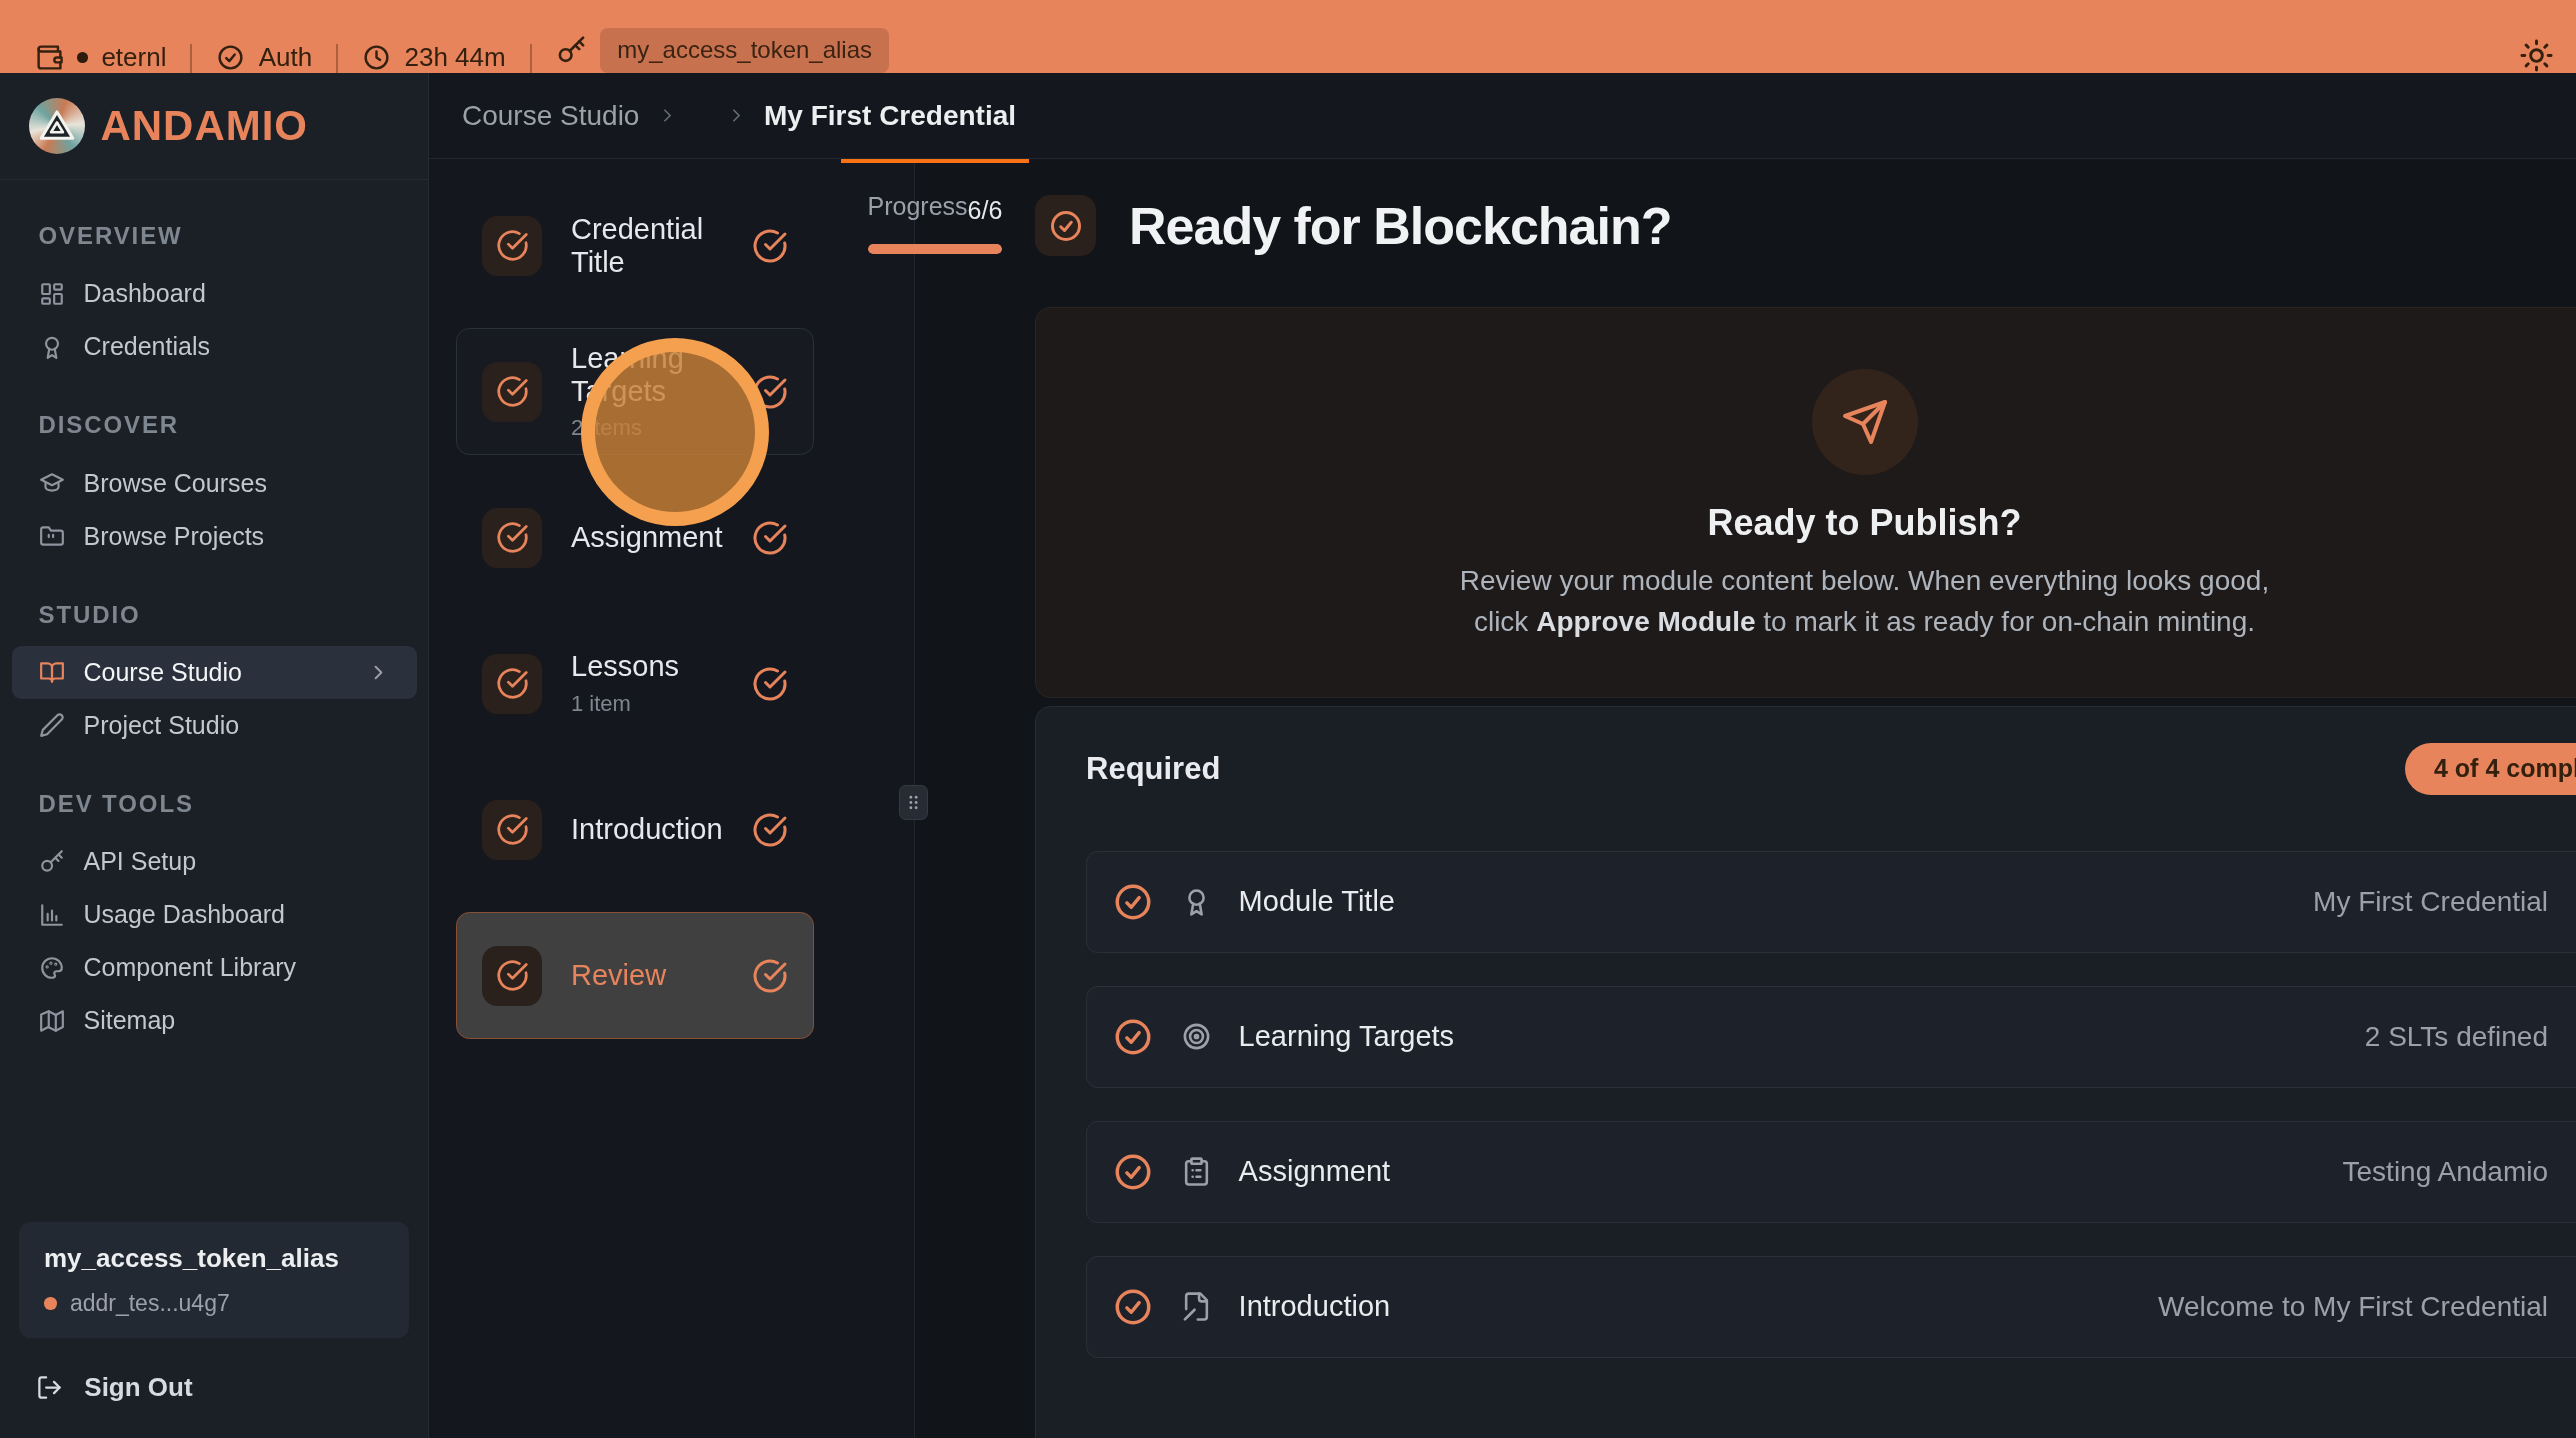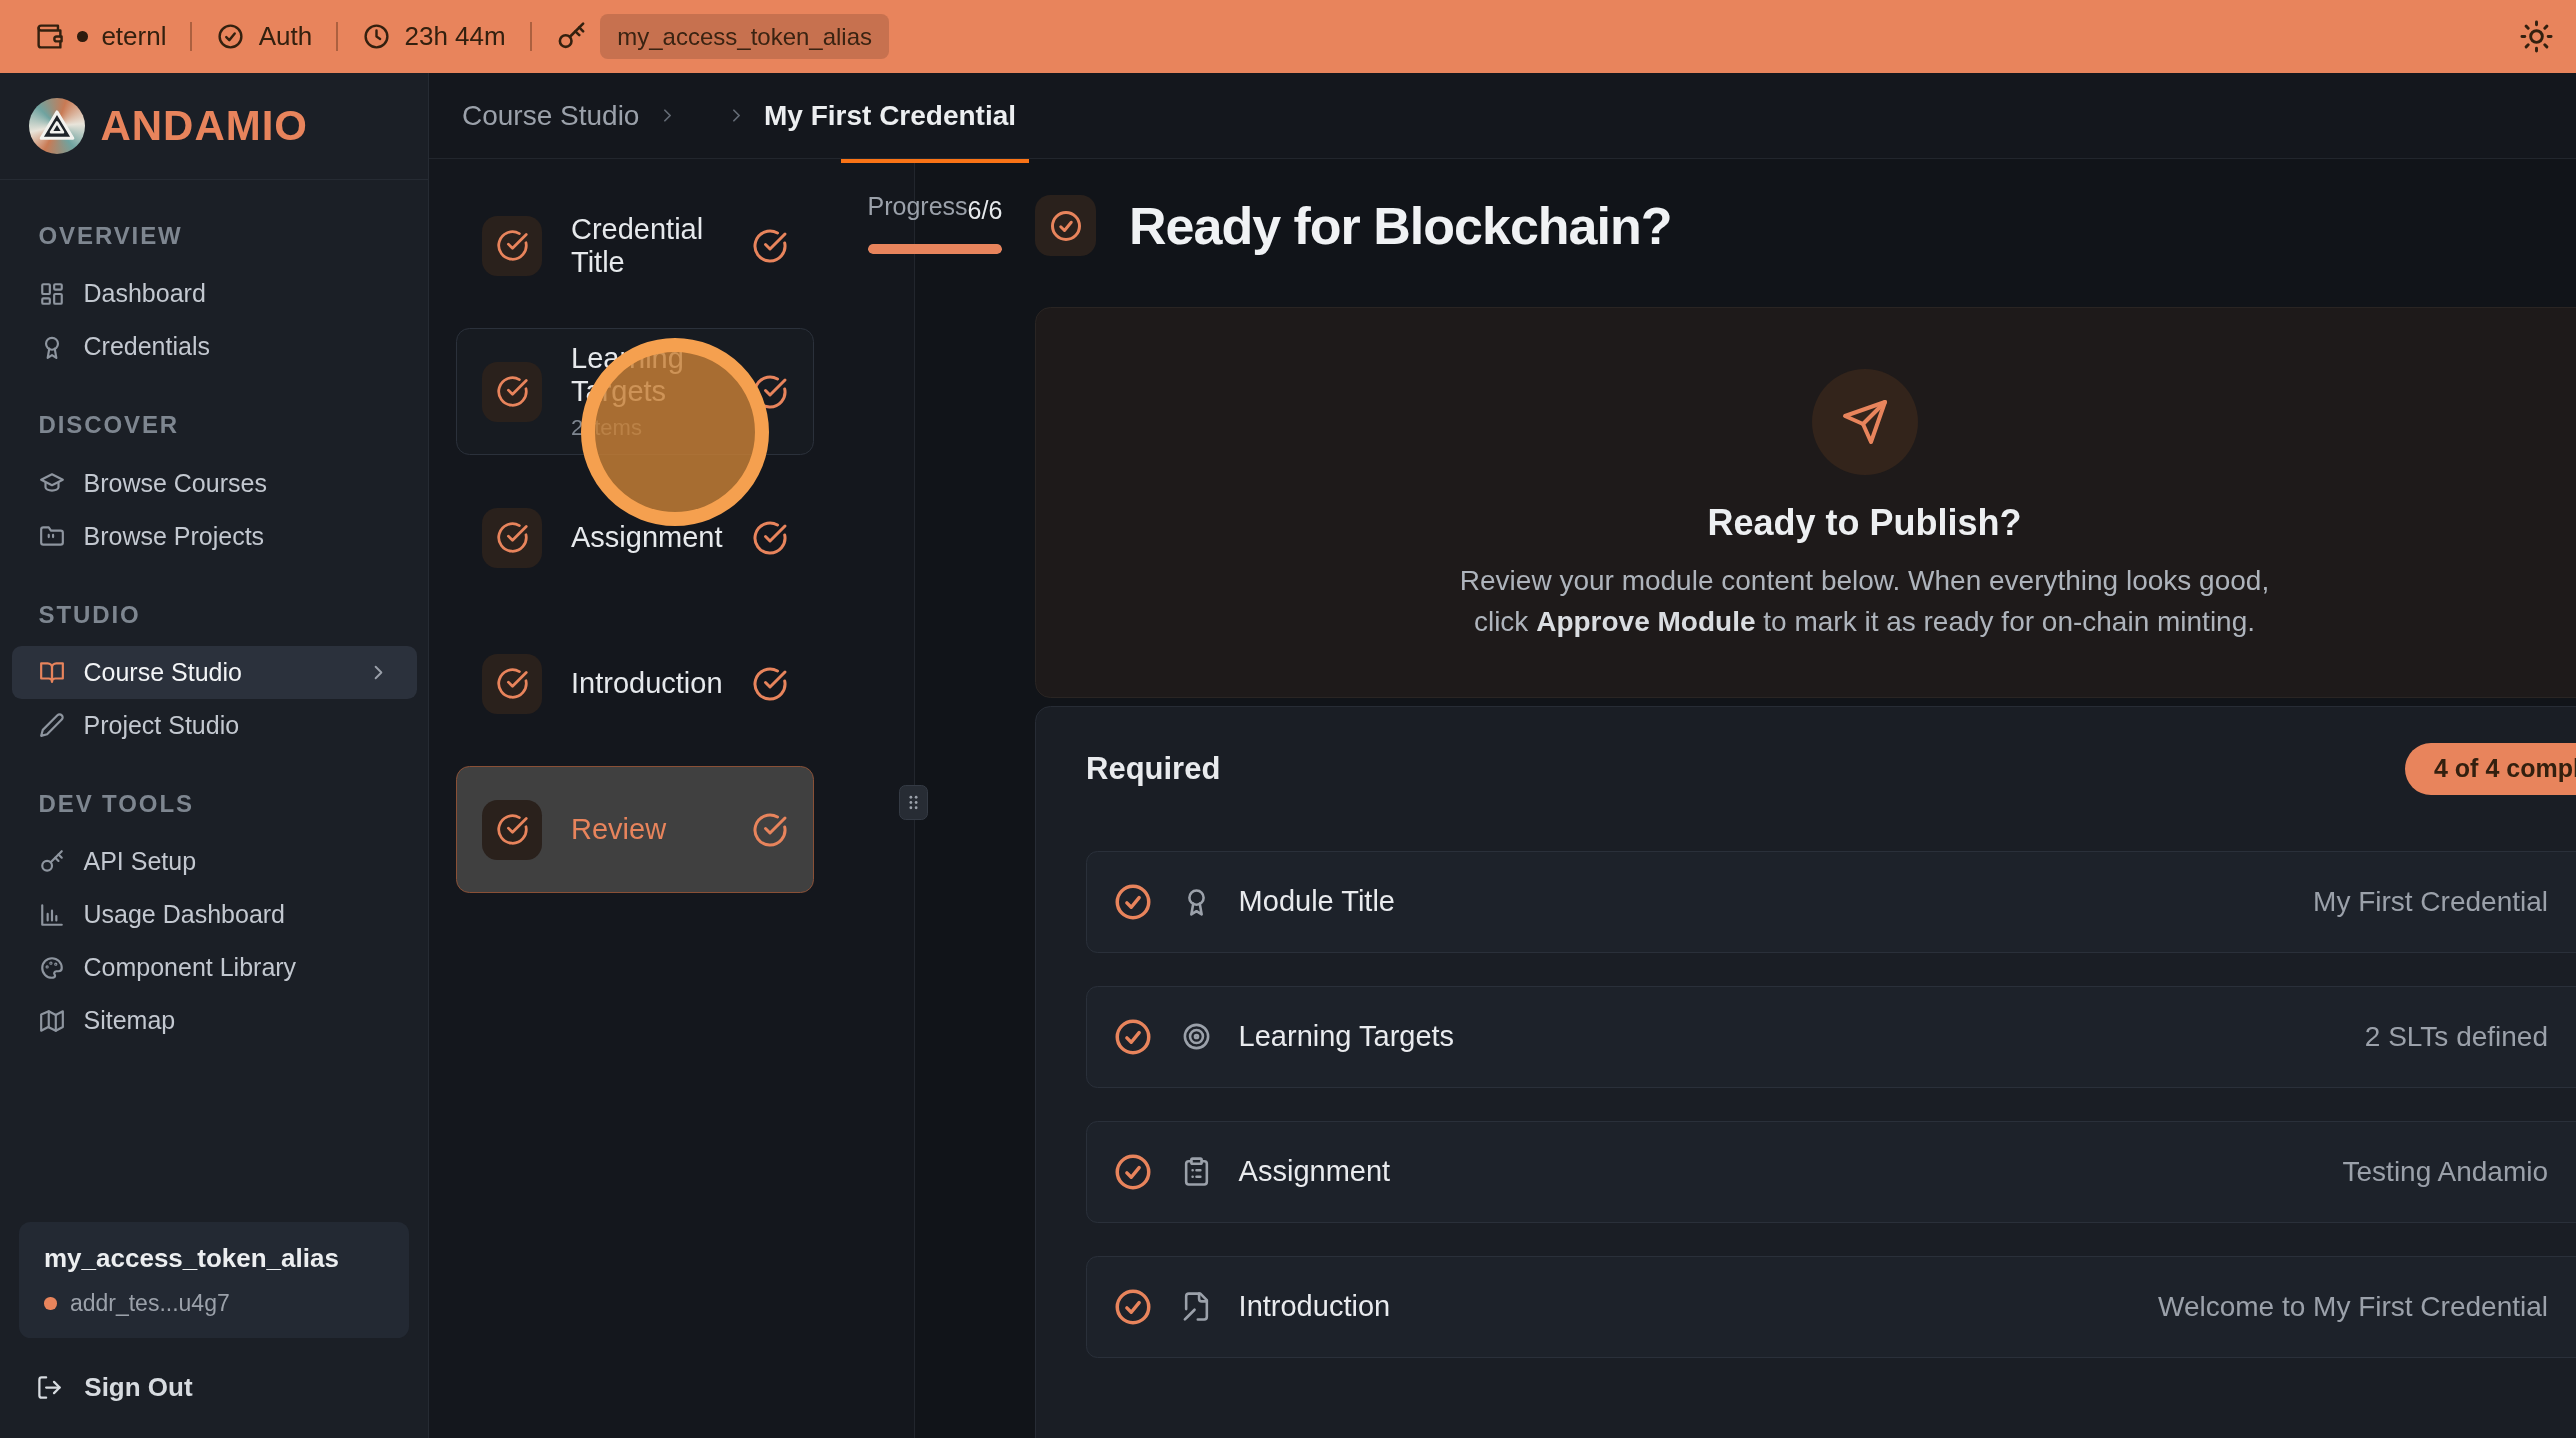--- a/index.html
+++ b/index.html
@@ -8,21 +8,21 @@
     font-family:"Liberation Sans", sans-serif;
     background:#111419; color:#ECEEF0;
     position:relative;
   }
   svg { display:block; }
   .ic { stroke:currentColor; fill:none; stroke-width:2; stroke-linecap:round; stroke-linejoin:round; }
 
   
   .topbar {
     height:73px; background:#E8845C; color:#33200F;
-    display:flex; align-items:center; padding:0 35px; gap:24px;
+    display:flex; align-items:flex-end; padding:0 35px; gap:24px;
     position:relative; z-index:40;
   }
   .topbar .grp { display:flex; align-items:center; gap:13.4px; font-size:26px; font-weight:500; }
   .topbar .sep { width:1.9px; height:29px; background:rgba(60,30,10,.35); }
   .dot8 { width:10.6px; height:10.6px; border-radius:50%; background:#2E1B0D; }
   .token-pill {
     background:rgba(0,0,0,.14); border-radius:7.7px; padding:8.6px 17.3px;
     font-size:24px; font-weight:500; color:#3A2312;
   }
   .topbar .spacer { flex:1; }
@@ -480,20 +480,34 @@
               </div>
             <div class="step-texts">
               <span class="step-label">Assignment</span>
 
             </div>
             <svg class="step-check" width="36" height="36" viewBox="0 0 38 38">
                 <use href="#i-check-circle-big"></use>
               </svg>
           </div>
 
+          <div class="step">
+            <div class="step-chip">
+                <svg width="33" height="33" viewBox="0 0 34 34">
+                  <use href="#i-check-circle-big"></use>
+                </svg>
+              </div>
+            <div class="step-texts">
+              <span class="step-label">Lessons</span>
+              <span class="step-sub">1 item</span>
+            </div>
+            <svg class="step-check" width="36" height="36" viewBox="0 0 38 38">
+                <use href="#i-check-circle-big"></use>
+              </svg>
+          </div>
 
           <div class="step">
             <div class="step-chip">
                 <svg width="33" height="33" viewBox="0 0 34 34">
                   <use href="#i-check-circle-big"></use>
                 </svg>
               </div>
             <div class="step-texts">
               <span class="step-label">Introduction</span>
 

